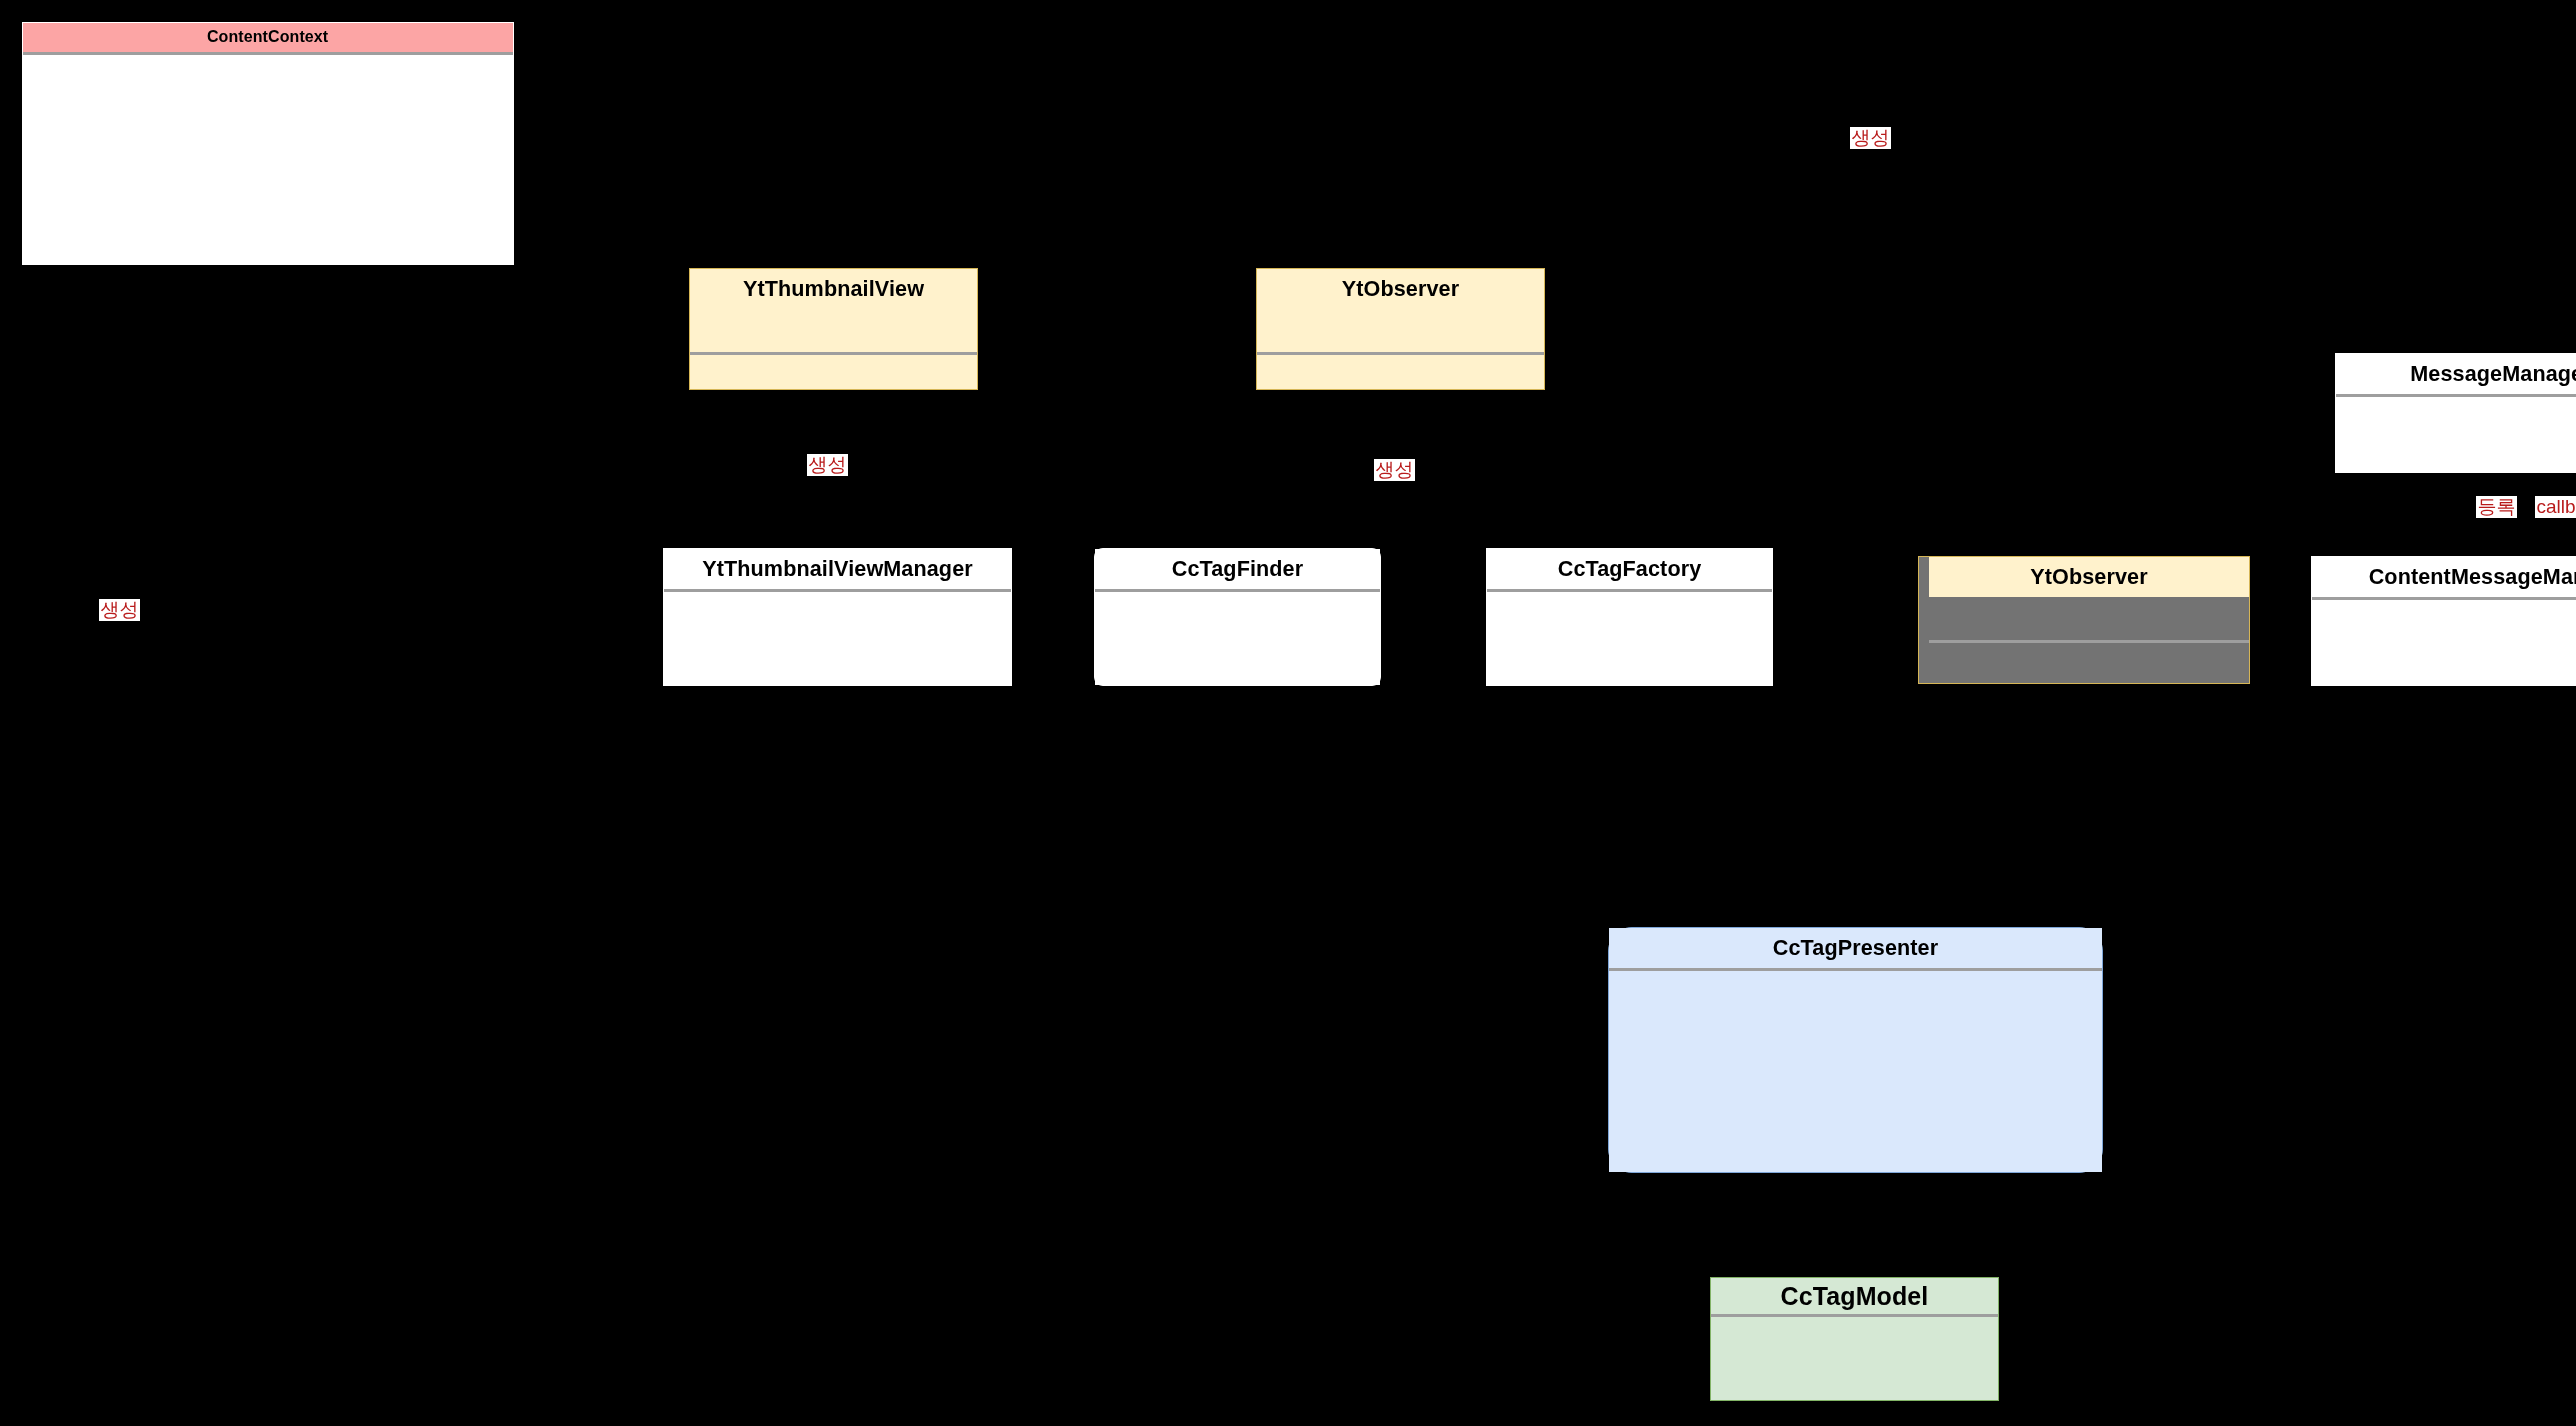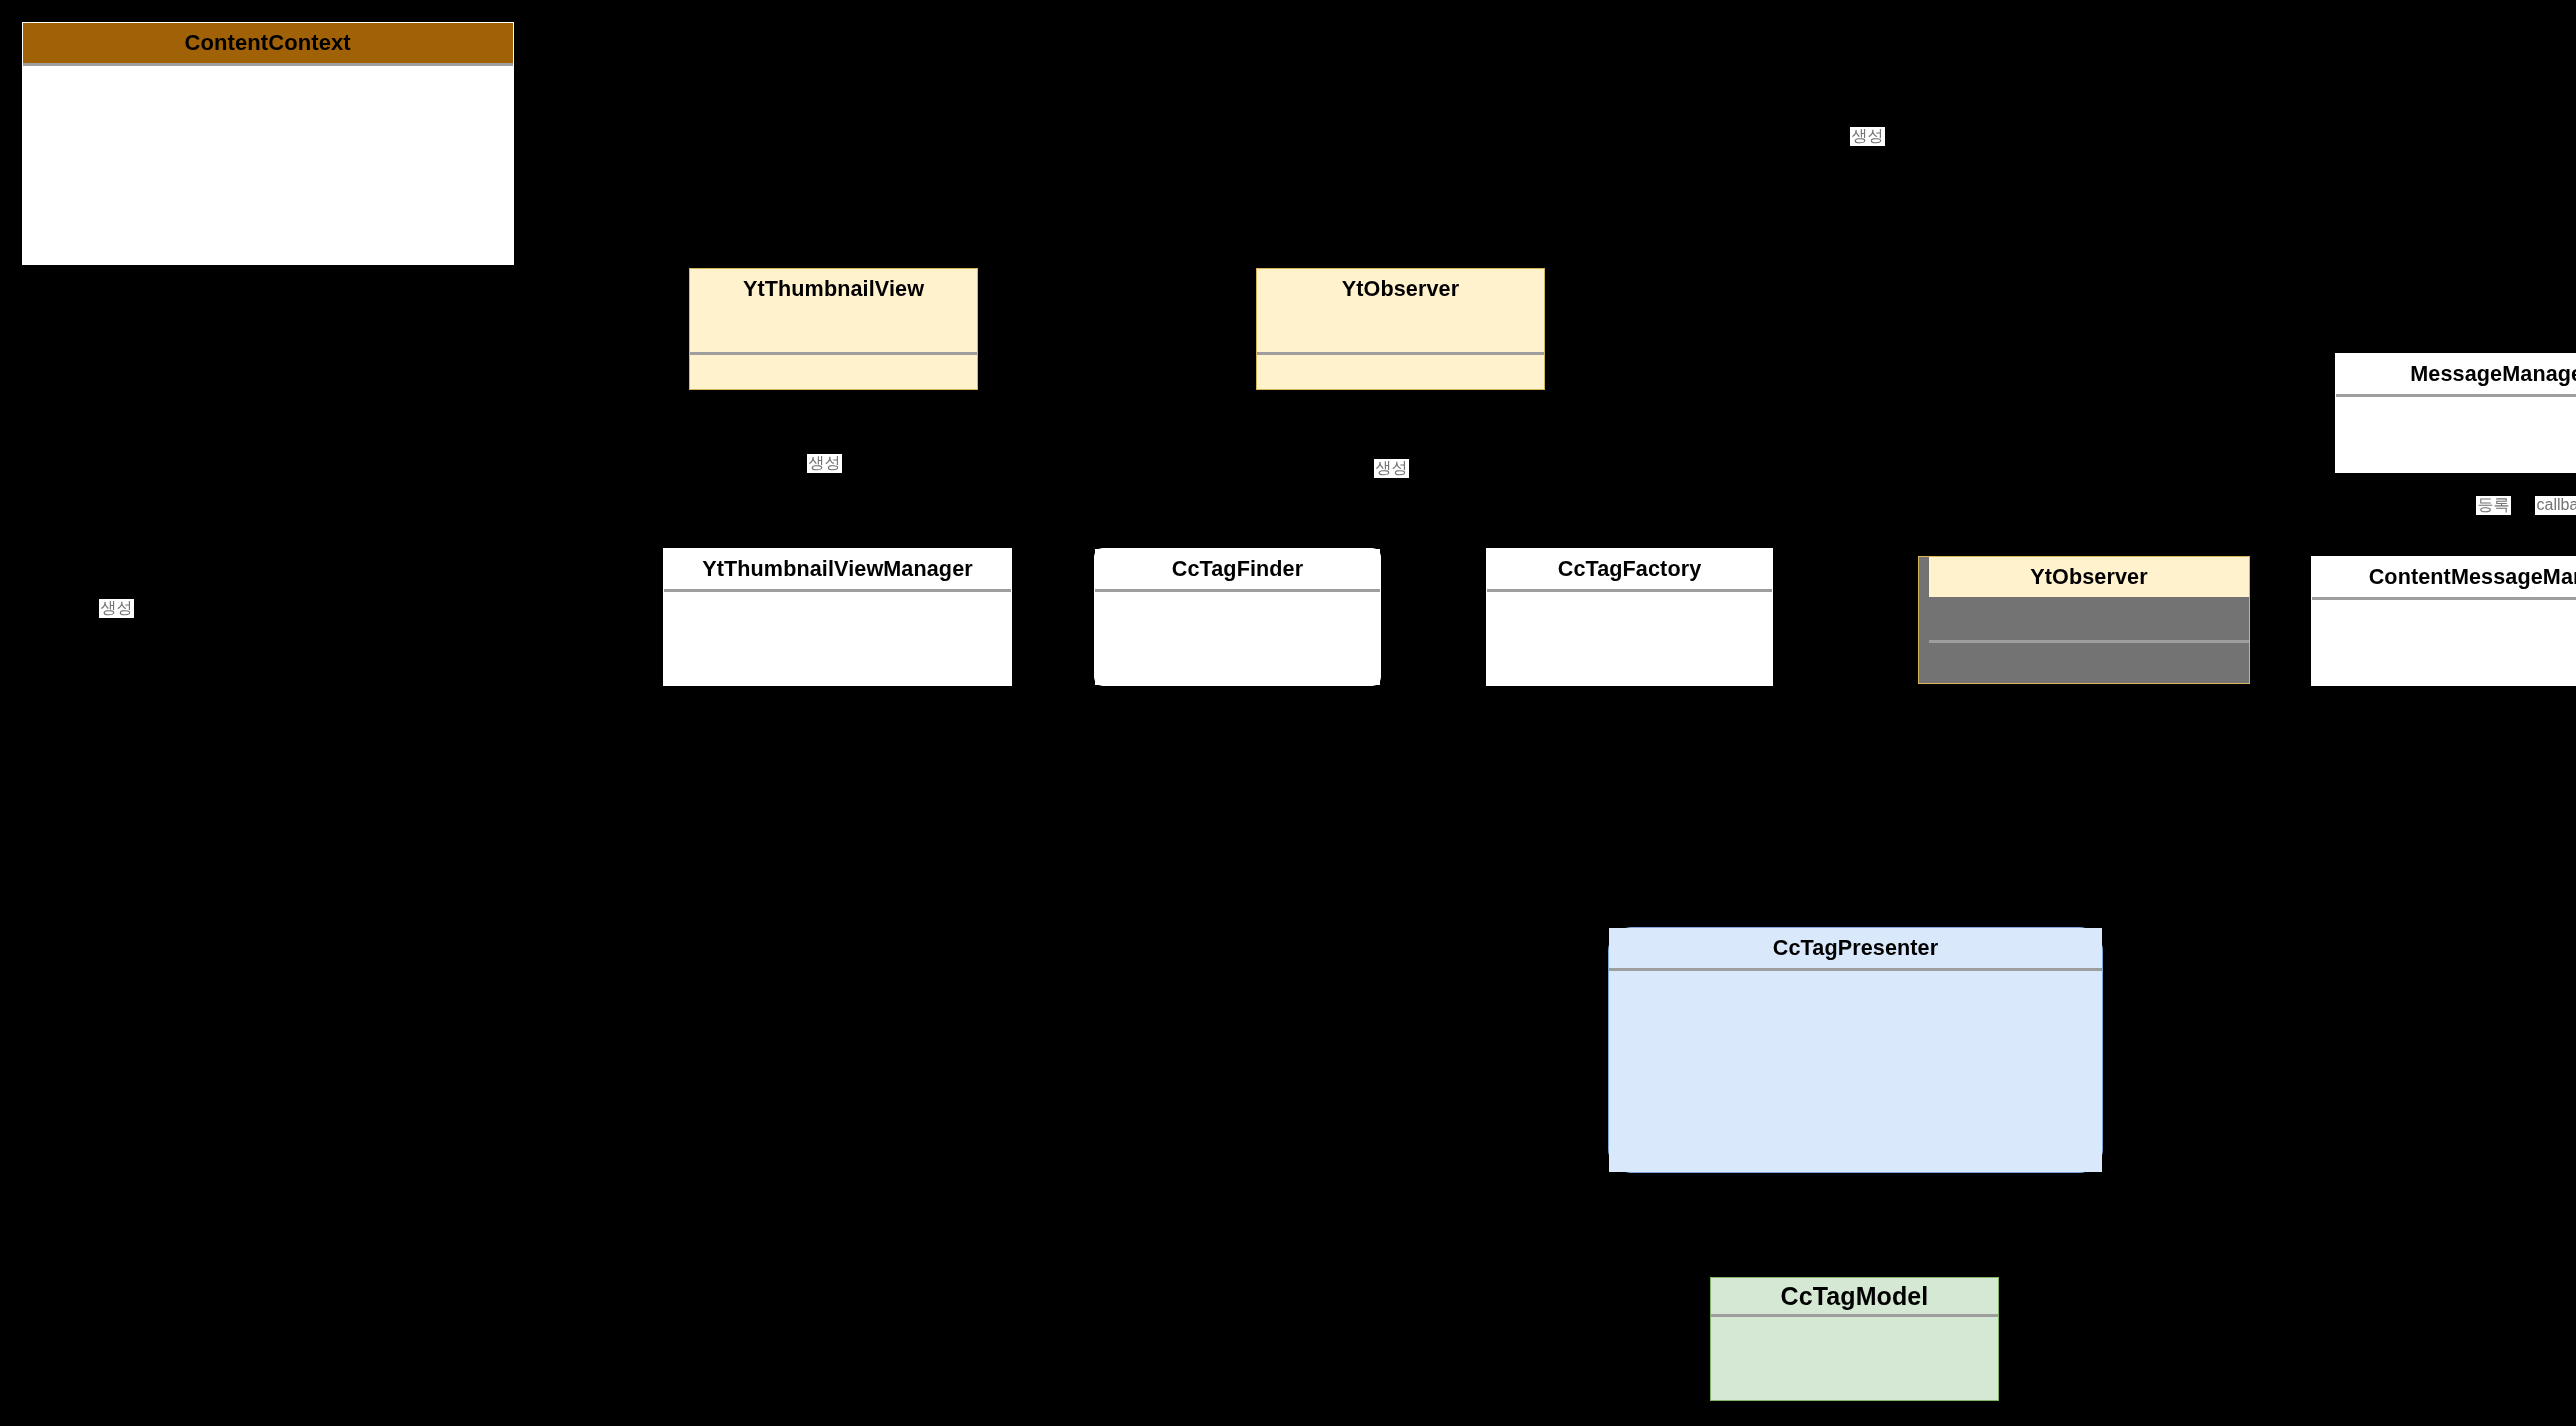--- a/index.html
+++ b/index.html
@@ -86,34 +86,34 @@
   }
   .uml-class.accent-green .uml-title,
   .uml-class.accent-green .uml-body {
     background: #d5e8d4;
   }
 
   
   .edge-label {
     position: absolute;
     background: #ffffff;
-    color: #737373;
-    font-size: 16px;
+    color: #b91c1c;
+    font-size: 19px;
     line-height: 1.05;
     padding: 1px 1.5px;
     white-space: nowrap;
     box-sizing: border-box;
   }
 </style>
 </head>
 <body>
 
 <div id="canvas">
     <div class="uml-class plain" style="left: 21.6px; top: 21.6px; width: 492px; height: 243px; background: rgb(255, 255, 255); border-color: rgb(255, 255, 255);">
-      <div class="uml-title" style="height: 40px; font-size: 22px; background: #a16207;">ContentContext</div>
+      <div class="uml-title" style="height: 29px; font-size: 16px; background: #fca5a5;">ContentContext</div>
       <div class="uml-divider" style="background: rgb(158, 158, 158);"></div>
       <div class="uml-body" style="background: rgb(255, 255, 255);"></div>
     </div>
     <div class="uml-class accent-yellow" style="left: 689px; top: 268px; width: 289px; height: 122px; background: rgb(255, 242, 204); border-color: rgb(214, 182, 86);">
       <div class="uml-title" style="height: 40px; font-size: 21.6px; background: rgb(255, 242, 204);">YtThumbnailView</div>
       <div class="uml-divider" style="background: rgb(158, 158, 158);"></div>
       <div class="uml-body" style="background: rgb(255, 242, 204);"></div>
     </div>
     <div class="uml-class accent-yellow" style="left: 1256px; top: 268px; width: 289px; height: 122px; background: rgb(255, 242, 204); border-color: rgb(214, 182, 86);">
       <div class="uml-title" style="height: 40px; font-size: 21.6px; background: rgb(255, 242, 204);">YtObserver</div>

